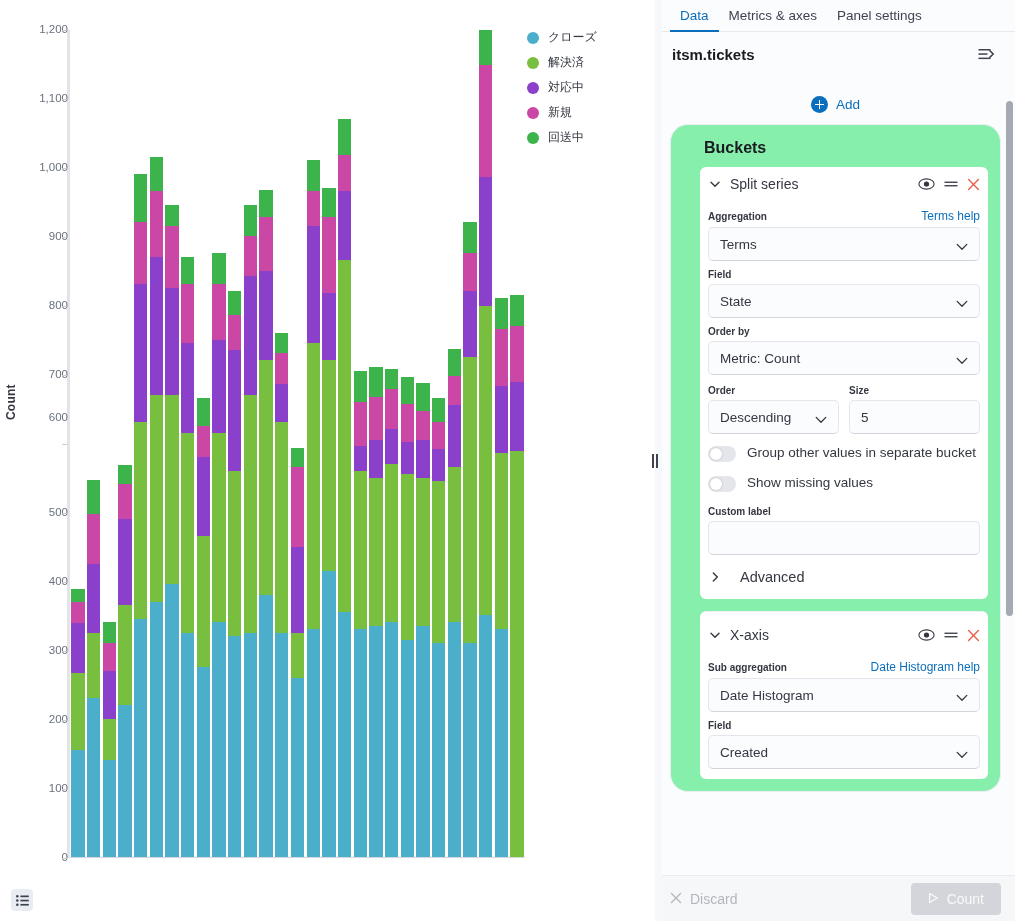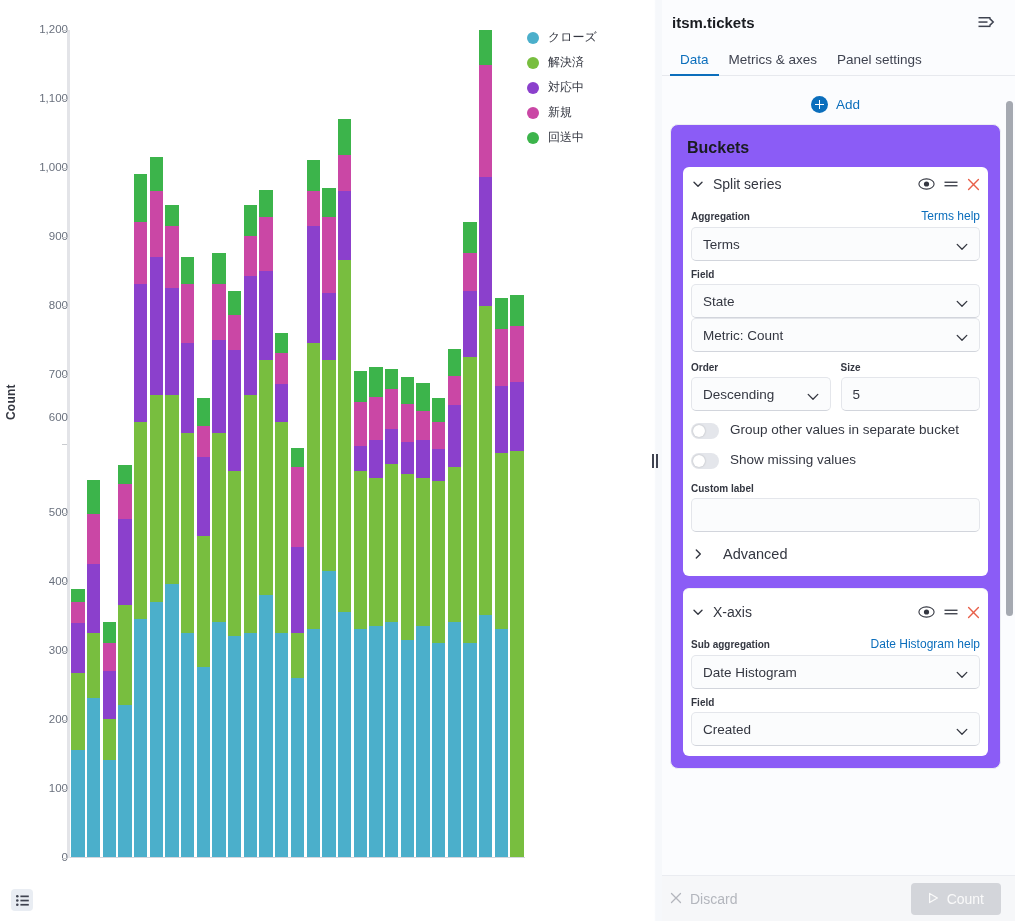--- a/index.html
+++ b/index.html
@@ -107,22 +107,23 @@
     border-bottom: 2px solid transparent; margin-bottom: -1px;
   }
   .tab.active { color: #0b6ebc; border-bottom-color: #0b6ebc; font-weight: normal; }
 
   #editor-scroll {
     flex: 1 1 auto; position: relative; overflow: hidden;
     padding: 0 14px; background: #fbfcfe;
   }
 
   .card {
-    background: #8b5cf6; border: 1px solid #eceef2; border-radius: 8px;
+    background: #86efac; border: 1px solid #eceef2; border-radius: 18px;
     margin-bottom: 10px;
+    padding-left: 17px;
   }
   .add-card {
     height: 40px; display: flex; align-items: center; justify-content: center;
     gap: 8px; cursor: pointer; margin-top: 8px;
   }
   .add-plus {
     width: 17px; height: 17px; border-radius: 50%; background: #0b6ebc;
     position: relative; flex: 0 0 17px;
   }
   .add-plus::before, .add-plus::after {
@@ -486,38 +487,38 @@
 
   <div id="drag-handle">
     <span class="grip">
         <i></i>
         <i></i>
       </span>
   </div>
 
   <div id="editor-pane">
 
+    <div id="tabs">
+        <div class="tab active">Data</div>
+        <div class="tab">Metrics &amp; axes</div>
+        <div class="tab">Panel settings</div>
+      </div>
+
     <div id="editor-header">
       <div id="editor-title">itsm.tickets</div>
       <div id="collapse-btn">
         <svg width="17" height="14" viewBox="0 0 17 14" aria-hidden="true">
           <rect x="0.5" y="2" width="12" height="1.5" fill="#3f4350"></rect>
           <rect x="0.5" y="6.3" width="9" height="1.5" fill="#3f4350"></rect>
           <rect x="0.5" y="10.6" width="12" height="1.5" fill="#3f4350"></rect>
           <path d="M11.5 3.4 L15.2 7 L11.5 10.6" fill="none" stroke="#3f4350" stroke-width="1.5"></path>
         </svg>
       </div>
     </div>
 
-    <div id="tabs">
-        <div class="tab active">Data</div>
-        <div class="tab">Metrics &amp; axes</div>
-        <div class="tab">Panel settings</div>
-      </div>
-
     <div id="editor-scroll">
 
       <div class="add-card">
         <span class="add-plus"></span>
         <span class="add-label">Add</span>
       </div>
 
       <div class="card">
         <div class="card-title">Buckets</div>
 
@@ -566,20 +567,21 @@
           <div class="field-label">Field</div>
           <div class="select">
             <span>State</span>
             <span class="caret">
               <svg width="14" height="10" viewBox="0 0 14 10" aria-hidden="true">
                   <path d="M2.2 2.4 L7 7.2 L11.8 2.4" fill="none" stroke="#343741" stroke-width="1.3" stroke-linecap="round" stroke-linejoin="round"></path>
                 </svg>
             </span>
           </div>
 
+          <div class="field-label">Order by</div>
           <div class="select">
             <span>Metric: Count</span>
             <span class="caret">
               <svg width="14" height="10" viewBox="0 0 14 10" aria-hidden="true">
                   <path d="M2.2 2.4 L7 7.2 L11.8 2.4" fill="none" stroke="#343741" stroke-width="1.3" stroke-linecap="round" stroke-linejoin="round"></path>
                 </svg>
             </span>
           </div>
 
           <div class="two-col" style="padding-top:10px">

